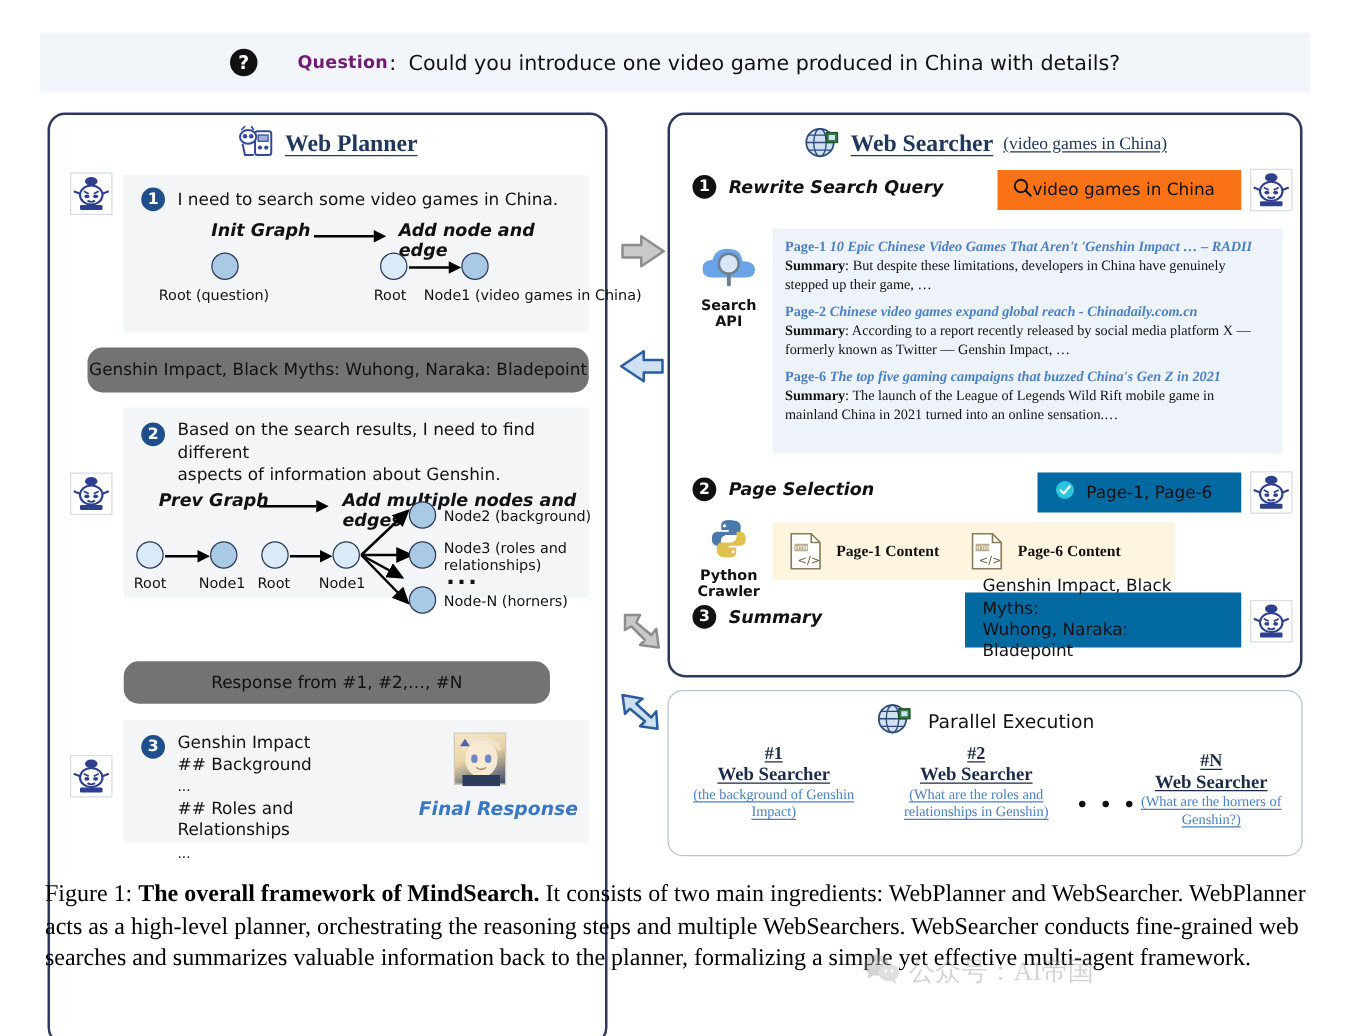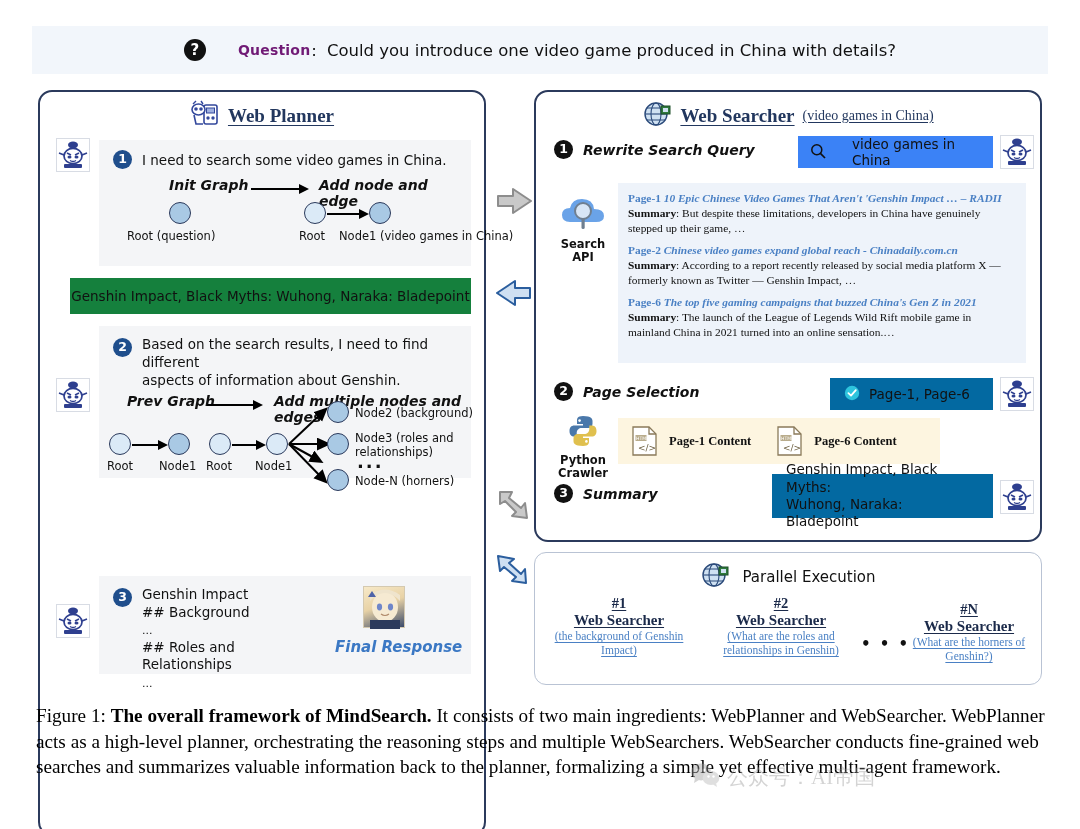--- a/index.html
+++ b/index.html
@@ -76,40 +76,40 @@
   }
   .badge.dark{ background:#111; }
 
   
   .step-card{ position:absolute; background:#f4f5f7; }
   .hand-text{
     font-family:"DejaVu Sans", sans-serif;
     font-size:13.5px; color:#111;
   }
   .resp-bar{
-    position:absolute; background:#15803d;
+    position:absolute; background:#737373;
     display:flex; align-items:center; justify-content:center;
-    font-size:13.5px; color:#111;
+    font-size:13.5px; color:#111;border-radius:12px;
   }
 
   .ital{ font-style:italic; font-weight:bold; font-size:14px; color:#111; }
 
   
   .node{
     position:absolute; border-radius:50%;
     border:1.4px solid #2b3a5c;
   }
   .node.light{ background:#dbeaf7; }
   .node.mid{ background:#a9c9e4; }
   .nlabel{ position:absolute; font-size:11.5px; color:#111; white-space:nowrap;}
 
   
   .search-box{
-    position:absolute; background:#3b82f6;
-    display:flex; align-items:center; gap:26px; padding:0 12px;
+    position:absolute; background:#f97316;
+    display:flex; align-items:center; gap:0; padding:0 12px;
     font-size:13.5px; color:#111;
   }
   .results{
     position:absolute; background:#eef3fa; padding:8px 10px;
     font-family:"Liberation Serif", serif; font-size:11.4px; line-height:1.32;
     color:#111;
   }
   .res-title{ color:#4a80c4; font-weight:bold; }
   .res-title i{ font-style:italic; }
   .res-sum b{ font-weight:bold; }
@@ -314,20 +314,21 @@
       <ellipse cx="16" cy="17" rx="9" ry="7.6" fill="#fff" stroke="#2e3f8f" stroke-width="1.7"></ellipse>
       <path d="M10 14 L14 16 M22 14 L18 16" stroke="#2e3f8f" stroke-width="1.5" fill="none"></path>
       <ellipse cx="12.5" cy="18" rx="2" ry="1.5" fill="#2e3f8f"></ellipse>
       <ellipse cx="19.5" cy="18" rx="2" ry="1.5" fill="#2e3f8f"></ellipse>
       <path d="M13 21.5 Q16 23.5 19 21.5" stroke="#2e3f8f" stroke-width="1.5" fill="none"></path>
       <path d="M2 14 L7 16 M30 14 L25 16" stroke="#2e3f8f" stroke-width="1.6" fill="none"></path>
       <rect x="7" y="25" width="18" height="4" rx="1" fill="#2e3f8f"></rect>
     </svg>
   </span>
 
+  <div class="resp-bar" style="left:59px; top:437px; width:341px; height:34px;">Response from #1, #2,…, #N</div>
 
   <div class="step-card" style="left:59px; top:484px; width:372px; height:98px;">
     <div style="display:flex; gap:10px; padding:10px 0 0 14px;">
       <span class="badge" style="margin-top:2px;">3</span>
       <span class="hand-text" style="line-height:1.3; flex:1;">
         <span>Genshin Impact</span><br>
         <span>## Background</span><br>
         <span style="font-size:11px;">...</span><br>
         <span>## Roles and Relationships</span><br>
         <span style="font-size:11px;">...</span>

